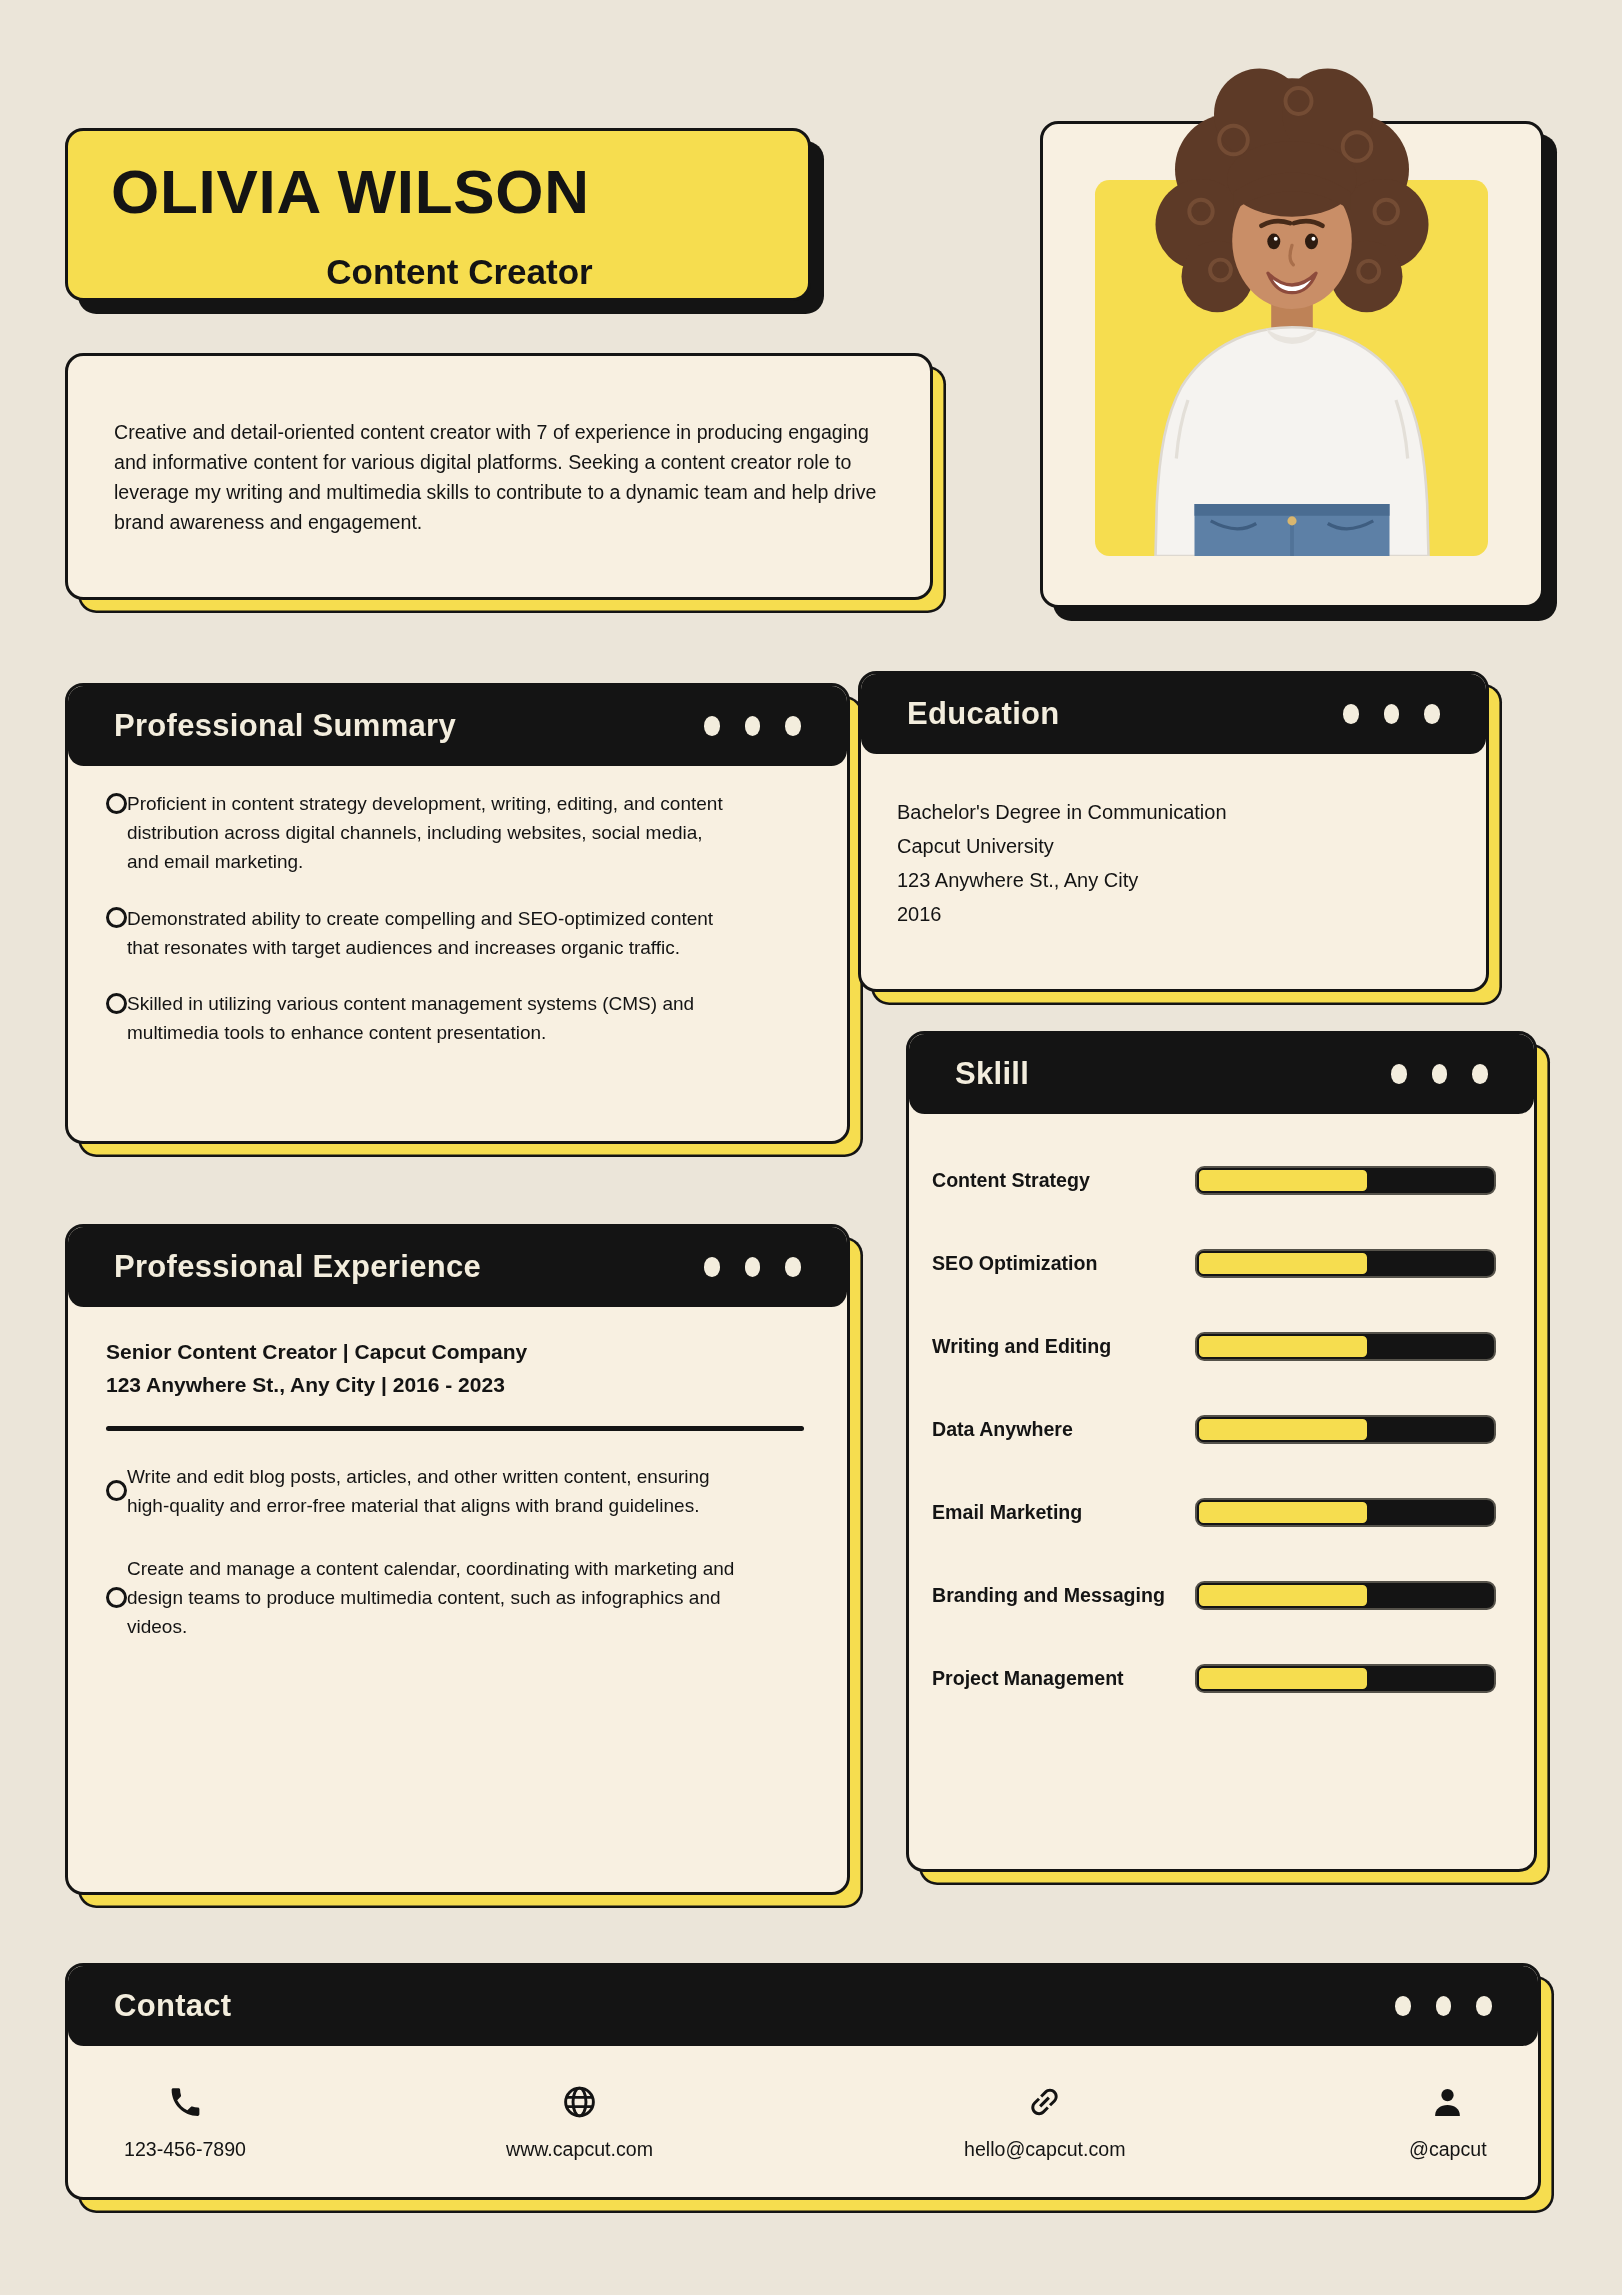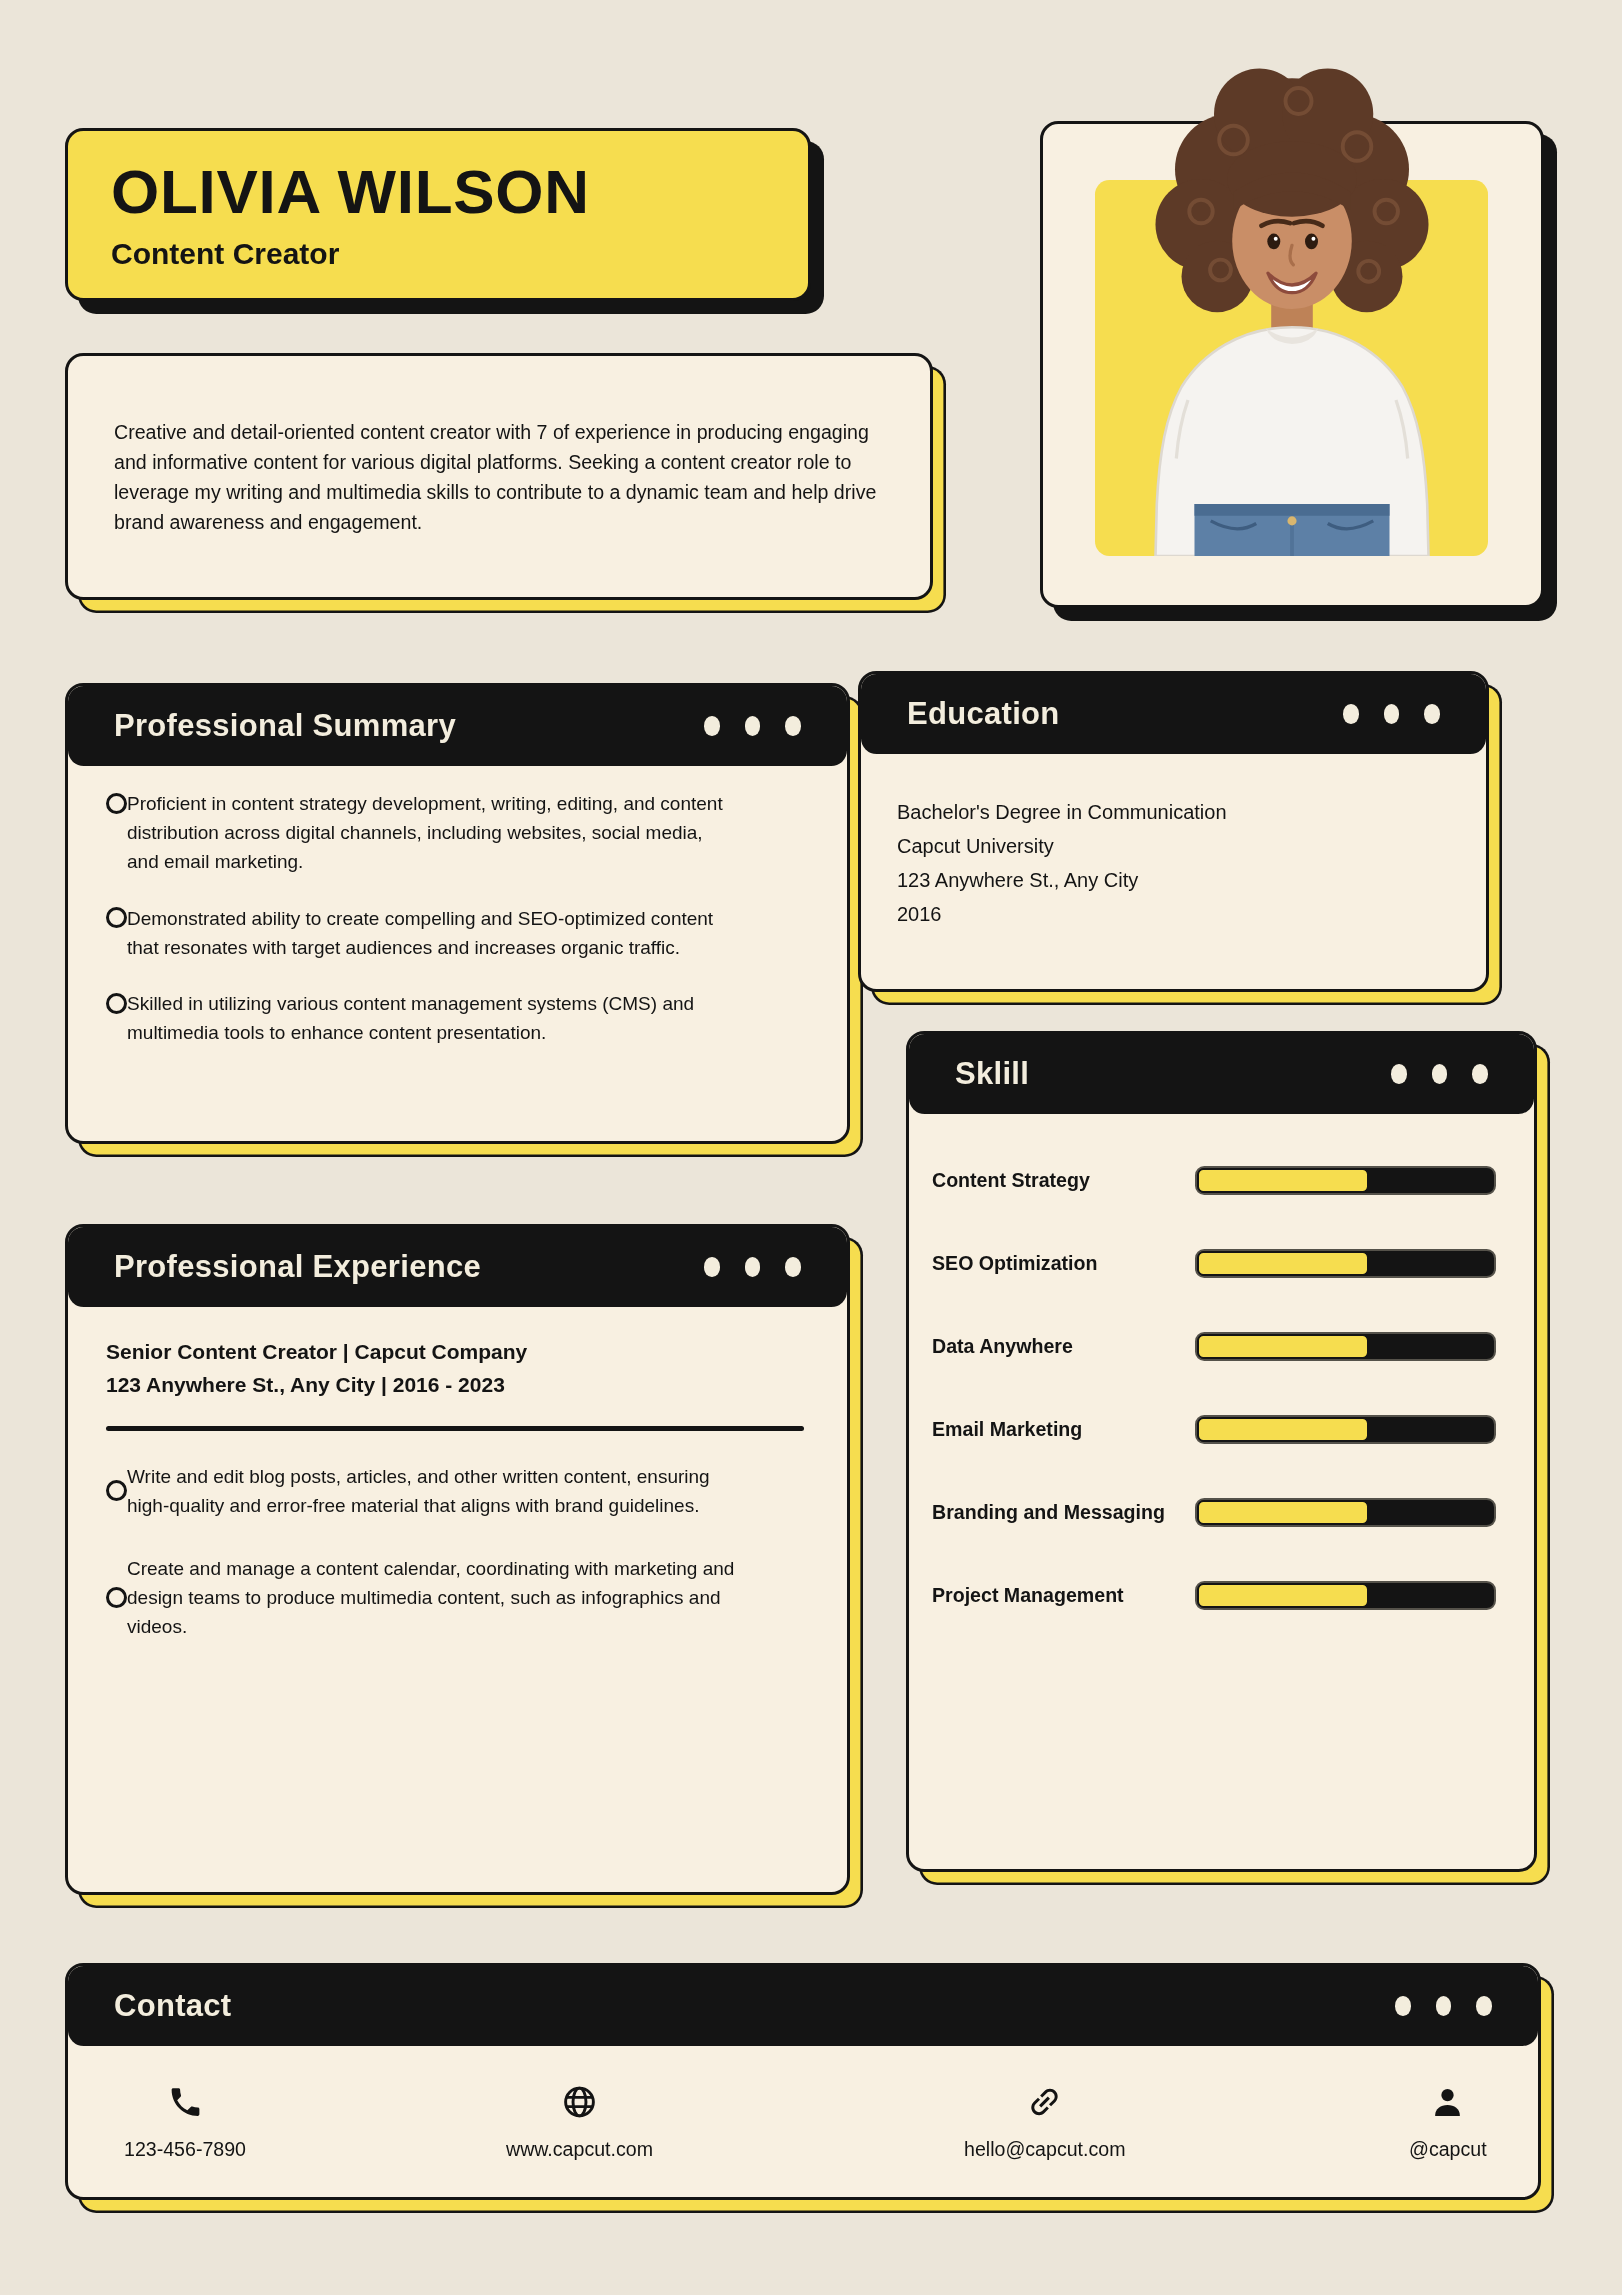--- a/index.html
+++ b/index.html
@@ -21,21 +21,21 @@
     border-radius:15.7px;display:flex;align-items:center;justify-content:space-between;
     padding:0 46px;color:var(--header-text);}
   .win-header h2{font-size:31px;font-weight:700;letter-spacing:0.3px;}
   .dots{display:flex;gap:25px;align-items:center;}
   .dot{width:15.7px;height:19.6px;border-radius:50%;background:var(--header-text);}
 
   
   .title-card{left:65px;top:128px;width:746px;height:173px;background:var(--yellow);
     padding:27.5px 0 0 43px;}
   .title-card h1{font-size:62px;font-weight:700;letter-spacing:0.7px;line-height:1.05;}
-  .title-card .subtitle{font-size:30px;font-weight:700;margin-top:13px;}
+  .title-card .subtitle{font-size:35px;font-weight:700;margin-top:28px;text-align:center;}
 
   
   .photo-card{left:1040px;top:121px;width:504px;height:487px;}
   .photo-yellow{position:absolute;left:52px;top:56px;width:393px;height:376px;
     background:var(--yellow);border-radius:14.4px;}
   .photo-person{position:absolute;left:50%;transform:translateX(-50%);top:-75px;width:380px;height:507px;}
 
   
   .intro-card{left:65px;top:353px;width:868px;height:247px;display:flex;align-items:center;}
   .intro-card p{padding:0 46px;font-size:19.6px;line-height:30px;}
@@ -203,20 +203,26 @@
             <span class="skill-fill" style="width: 58%;"></span>
           </span>
       </div>
       <div class="skill-row">
         <span class="skill-label">SEO Optimization</span>
         <span class="skill-bar">
             <span class="skill-fill" style="width: 58%;"></span>
           </span>
       </div>
       <div class="skill-row">
+        <span class="skill-label">Writing and Editing</span>
+        <span class="skill-bar">
+            <span class="skill-fill" style="width: 58%;"></span>
+          </span>
+      </div>
+      <div class="skill-row">
         <span class="skill-label">Data Anywhere</span>
         <span class="skill-bar">
             <span class="skill-fill" style="width: 58%;"></span>
           </span>
       </div>
       <div class="skill-row">
         <span class="skill-label">Email Marketing</span>
         <span class="skill-bar">
             <span class="skill-fill" style="width: 58%;"></span>
           </span>

